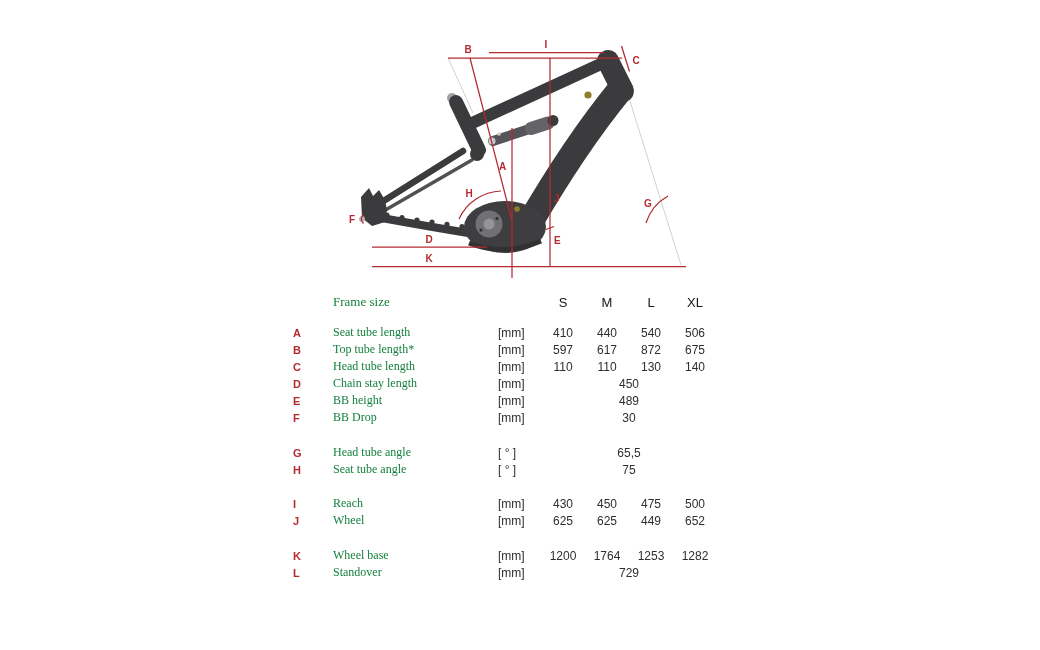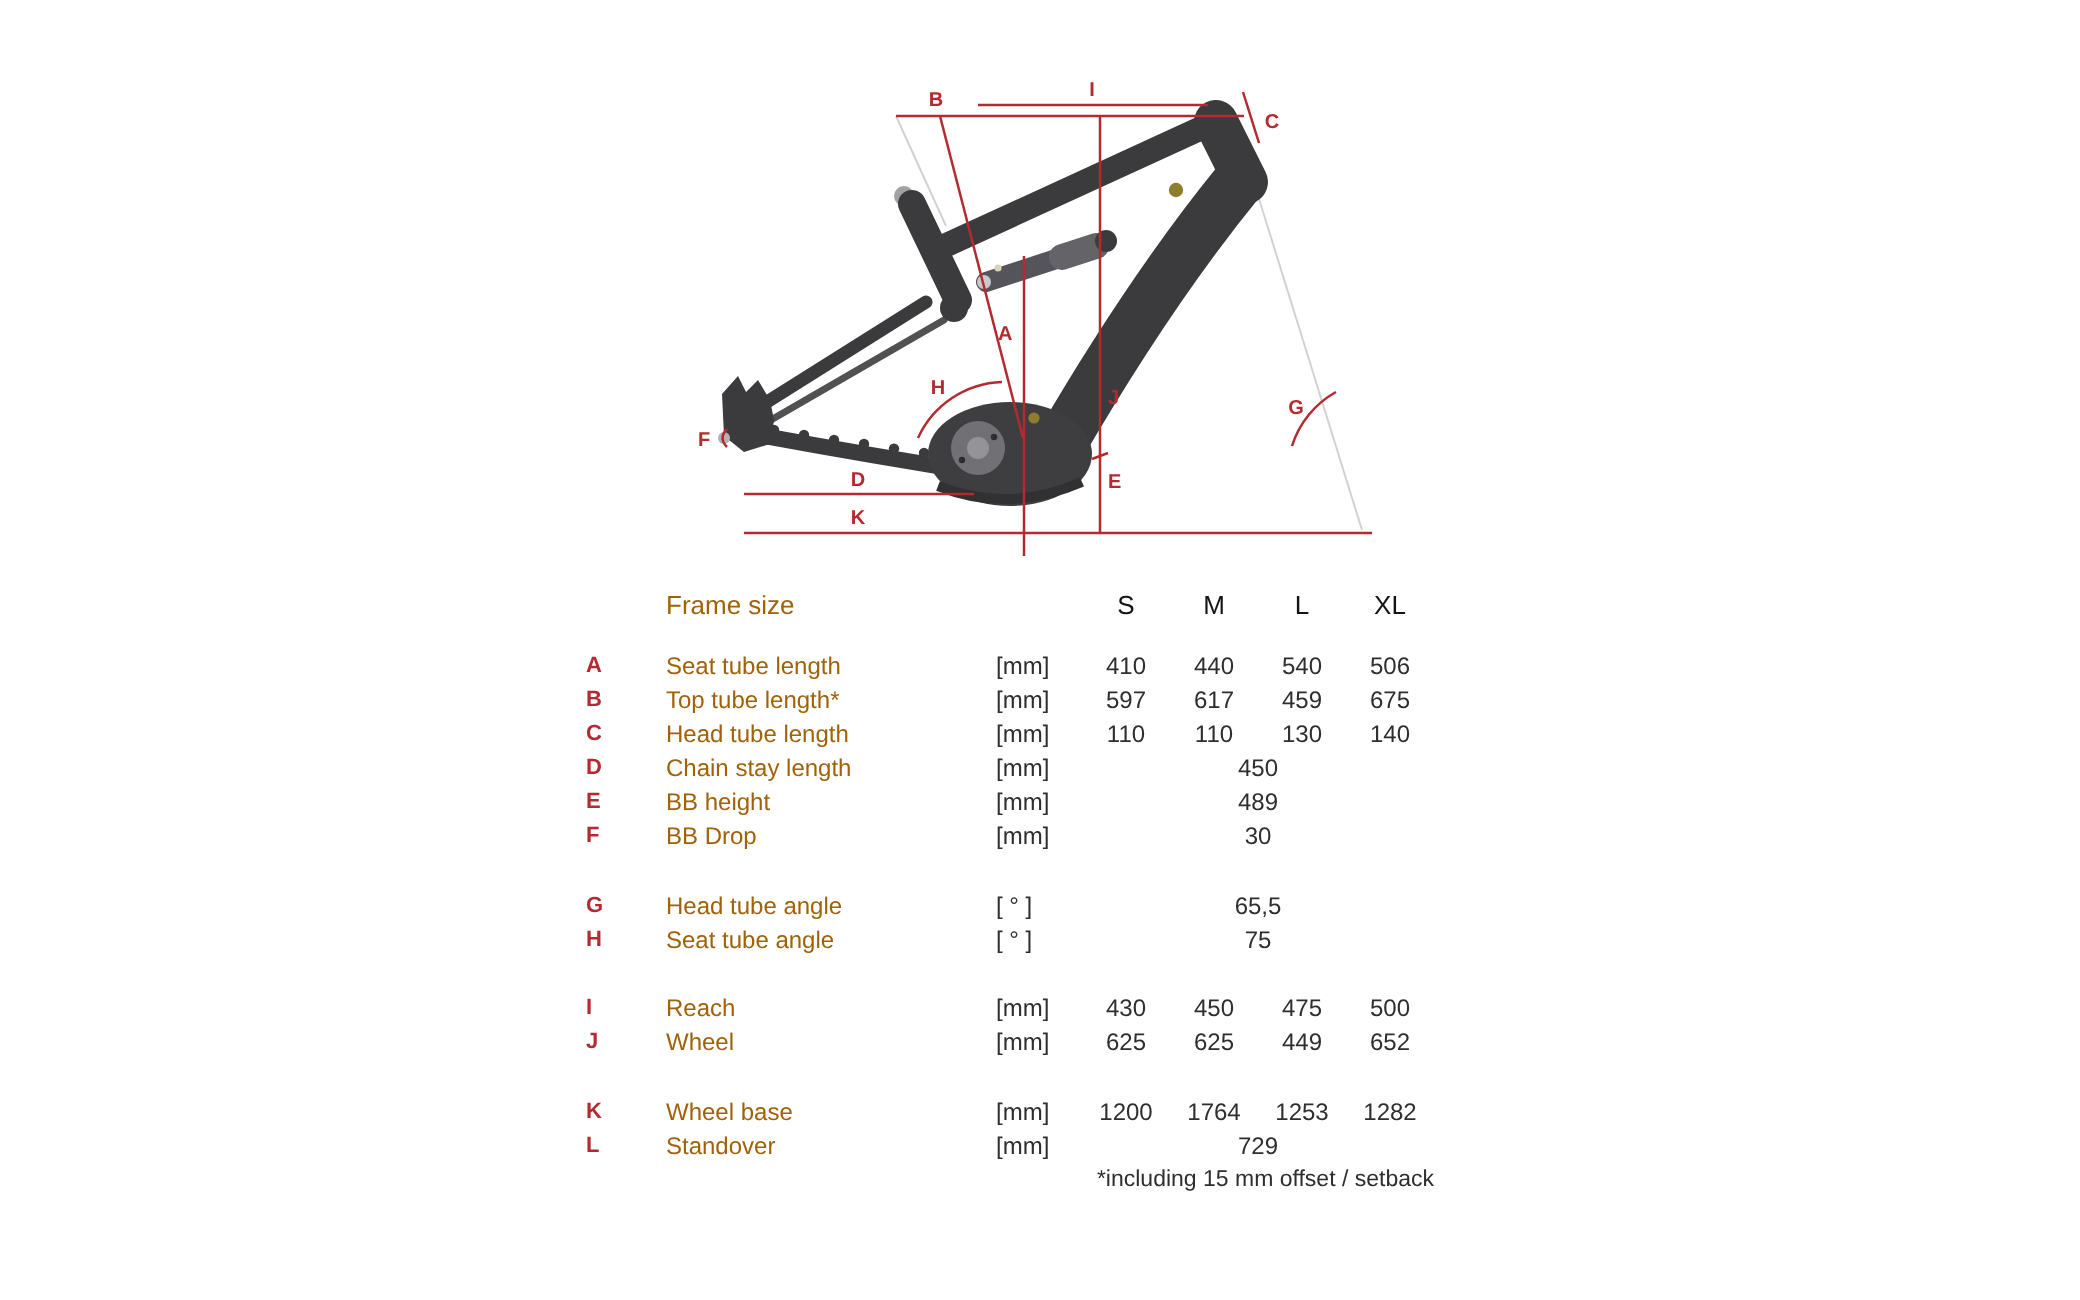--- a/index.html
+++ b/index.html
@@ -11,21 +11,21 @@
   .dimline{stroke:#b32b30;stroke-width:1.25;fill:none;}
   .faint{stroke:#d2d2d2;stroke-width:1;fill:none;}
   .dimlabel{font-family:"Liberation Sans",sans-serif;font-size:10px;font-weight:bold;fill:#b32b30;}
 
   
   .geo-table{position:absolute;left:293px;top:292px;width:424px;color:#2e2e2e;}
   .trow{display:grid;grid-template-columns:40px 165px 43px 44px 44px 44px 44px;height:17px;align-items:center;font-size:12px;}
   .trow.header{height:20px;margin-bottom:12px;font-size:13px;color:#141414;}
   .cell{white-space:nowrap;}
   .cell.letter{color:#b32b30;font-weight:bold;font-size:11px;}
-  .cell.label{color:#a16207;}
+  .cell.label{color:#15803d;font-family:Liberation Serif, serif;}
   .cell.unit{}
   .cell.val{text-align:center;}
   .cell.merged{grid-column:4 / span 4;text-align:center;}
   .tgap18{height:18px;}
   .tgap17{height:17px;}
   .footnote{height:17px;display:flex;align-items:center;justify-content:flex-end;font-size:11.5px;color:#2e2e2e;}
 </style>
 </head>
 <body>
 
@@ -136,21 +136,21 @@
       <span class="cell val">540</span>
       <span class="cell val">506</span>
     </div>
 
     <div class="trow">
       <span class="cell letter">B</span>
       <span class="cell label">Top tube length*</span>
       <span class="cell unit">[mm]</span>
       <span class="cell val">597</span>
       <span class="cell val">617</span>
-      <span class="cell val">459</span>
+      <span class="cell val">872</span>
       <span class="cell val">675</span>
     </div>
 
     <div class="trow">
       <span class="cell letter">C</span>
       <span class="cell label">Head tube length</span>
       <span class="cell unit">[mm]</span>
       <span class="cell val">110</span>
       <span class="cell val">110</span>
       <span class="cell val">130</span>
@@ -228,16 +228,15 @@
       <span class="cell val">1282</span>
     </div>
 
     <div class="trow">
       <span class="cell letter">L</span>
       <span class="cell label">Standover</span>
       <span class="cell unit">[mm]</span>
       <span class="cell merged">729</span>
     </div>
 
-    <div class="footnote">*including 15 mm offset / setback</div>
   </div>
 
 </div>
 
 </body></html>

